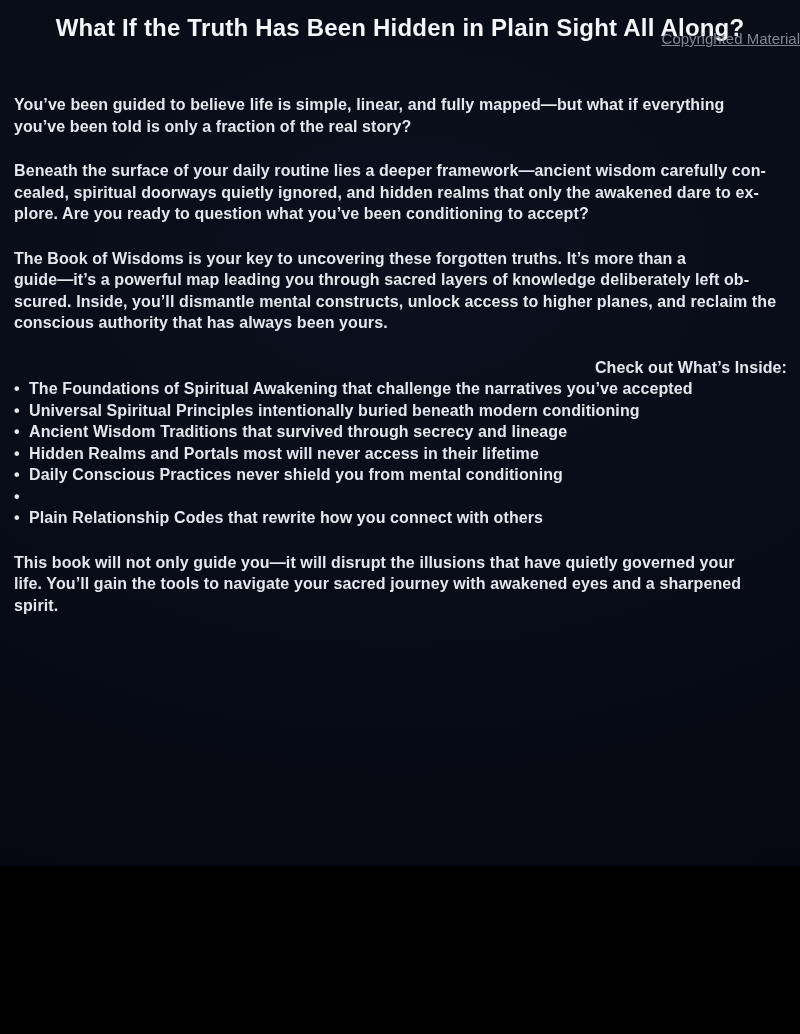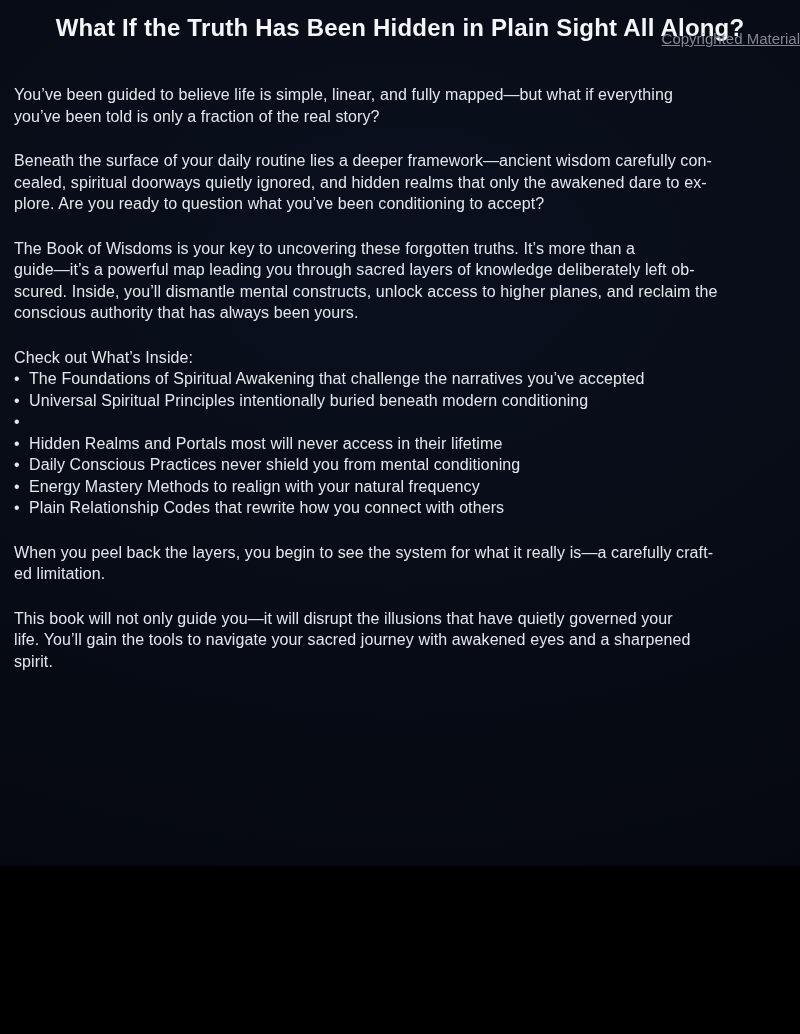--- a/index.html
+++ b/index.html
@@ -44,34 +44,36 @@
     top: 30px;
     font-size: 15px;
   }
   .wm-bottom {
     top: 988px;
     font-size: 16px;
     color: #959ba5;
   }
   .body-text {
     position: absolute;
-    top: 84px;
+    top: 94px;
     left: 14px;
     right: 13px;
     font-size: 16px;
     line-height: 21.5px;
     letter-spacing: 0.1px;
     color: #e4e7ec;
+    font-weight: bold;
   }
   .body-text p {
     margin: 0 0 23px 0;
     white-space: pre-line;
   }
   .body-text p.check-heading {
     margin-bottom: 0;
+    text-align: right;
   }
   ul.checklist {
     list-style: none;
     margin: 0 0 23px 0;
     padding: 0;
   }
   ul.checklist li {
     display: flex;
     line-height: 21.5px;
     white-space: nowrap;
@@ -121,41 +123,39 @@
       <li>
         <span class="bullet-marker">•</span>
         <span>The Foundations of Spiritual Awakening that challenge the narratives you’ve accepted</span>
       </li>
       <li>
         <span class="bullet-marker">•</span>
         <span>Universal Spiritual Principles intentionally buried beneath modern conditioning</span>
       </li>
       <li>
         <span class="bullet-marker">•</span>
+        <span>Ancient Wisdom Traditions that survived through secrecy and lineage</span>
       </li>
       <li>
         <span class="bullet-marker">•</span>
         <span>Hidden Realms and Portals most will never access in their lifetime</span>
       </li>
       <li>
         <span class="bullet-marker">•</span>
         <span>Daily Conscious Practices never shield you from mental conditioning</span>
       </li>
       <li>
         <span class="bullet-marker">•</span>
-        <span>Energy Mastery Methods to realign with your natural frequency</span>
       </li>
       <li>
         <span class="bullet-marker">•</span>
         <span>Plain Relationship Codes that rewrite how you connect with others</span>
       </li>
     </ul>
 
-    <p>When you peel back the layers, you begin to see the system for what it really is—a carefully craft-
-ed limitation.</p>
 
     <p>This book will not only guide you—it will disrupt the illusions that have quietly governed your
 life. You’ll gain the tools to navigate your sacred journey with awakened eyes and a sharpened
 spirit.</p>
 
   </div>
 
   <div class="barcode-box">
     <svg width="187" height="109" viewBox="0 0 187 109" xmlns="http://www.w3.org/2000/svg">
       <text x="10" y="16" font-size="11" fill="#111" font-family="Liberation Sans, sans-serif">ISBN 9798291191972</text>

